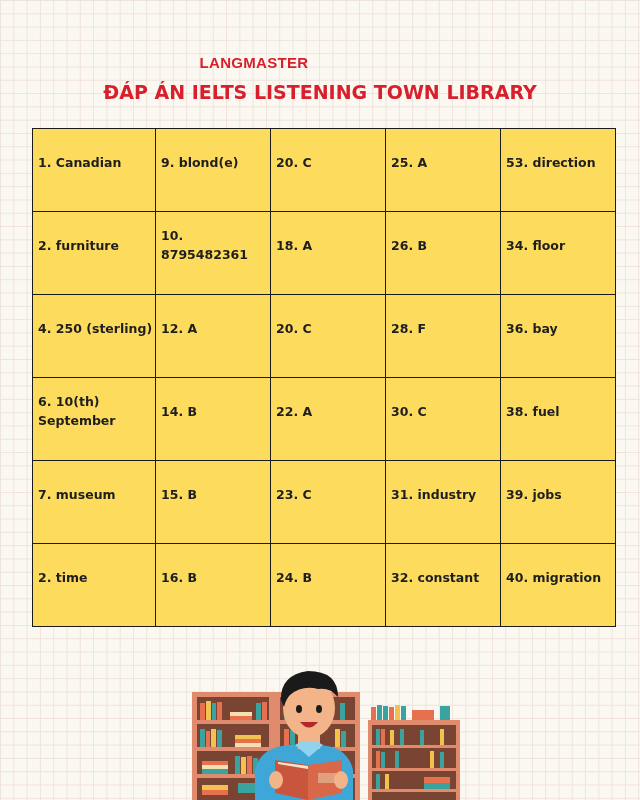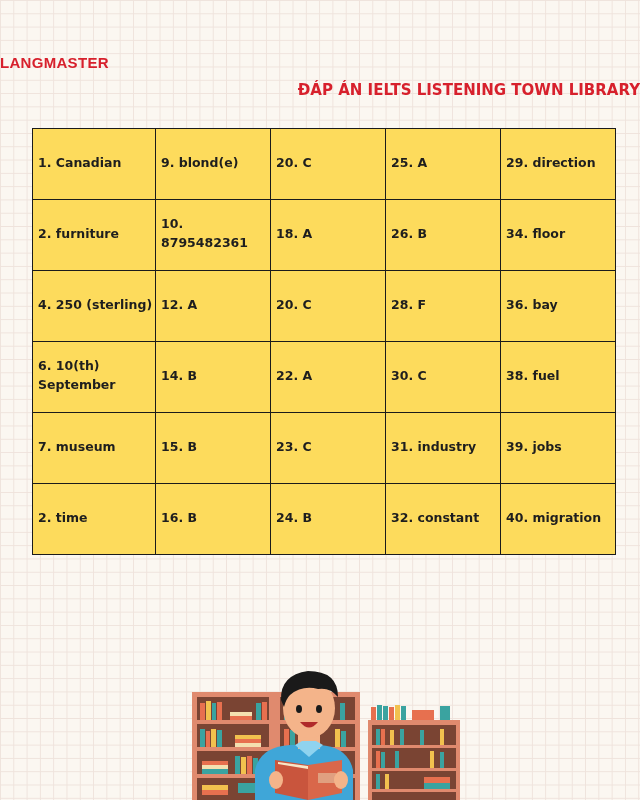--- a/index.html
+++ b/index.html
@@ -6,35 +6,35 @@
   body {
     width:640px; height:800px; overflow:hidden; position:relative;
     background-color:#fbf7f1;
     background-image:
       linear-gradient(to right, #efe3dc 1px, transparent 1px),
       linear-gradient(to bottom, #efe3dc 1px, transparent 1px);
     background-size:13.3px 13.3px;
     font-family:"DejaVu Sans", sans-serif;
   }
   .brand {
-    position:absolute; top:54px; left:0; width:508px; 
+    position:absolute; top:54px; left:0; width:508px; text-align:center;
     color:#d7202c; font-family:"Liberation Sans", sans-serif; font-weight:bold;
     font-size:15px; letter-spacing:0.3px;
   }
   .title {
-    position:absolute; top:81px; left:0; width:640px; text-align:right;
+    position:absolute; top:81px; left:0; width:640px; text-align:center;
     color:#d7202c; font-family:"DejaVu Sans", sans-serif; font-weight:bold;
-    font-size:15px; letter-spacing:0px;
+    font-size:19px; letter-spacing:0px;
   }
   table.answers {
     position:absolute; left:32px; top:128px;
     border-collapse:collapse; background:#fddb5c;
   }
   table.answers td {
-    border:1.5px solid #1b1b1b; height:66px; padding:0 0 4px 5px;
+    border:1.5px solid #1b1b1b; height:66px; padding:0 0 16px 5px;
     font-family:"DejaVu Sans", sans-serif; font-weight:bold; font-size:12.5px;
     color:#1e1e1e; vertical-align:middle; line-height:19px;
   }
   td.c0 { width:117px; }
   td.c1 { width:109px;margin-left:12px; }
   td.c2 { width:109px; }
   td.c3 { width:109px; }
   td.c4 { width:109px; }
   .illustration { position:absolute; left:190px; top:665px; width:270px; height:135px; }
 </style>
@@ -44,21 +44,21 @@
 <div class="brand">LANGMASTER</div>
 <div class="title">ĐÁP ÁN IELTS LISTENING TOWN LIBRARY</div>
 
 <table class="answers">
   <tbody>
     <tr>
       <td class="c0">1. Canadian</td>
       <td class="c1">9. blond(e)</td>
       <td class="c2">20. C</td>
       <td class="c3">25. A</td>
-      <td class="c4">29. direction</td>
+      <td class="c4">53. direction</td>
     </tr>
     <tr>
       <td class="c0">2. furniture</td>
       <td class="c1">10. 8795482361</td>
       <td class="c2">18. A</td>
       <td class="c3">26. B</td>
       <td class="c4">34. floor</td>
     </tr>
     <tr>
       <td class="c0">4. 250 (sterling)</td>

